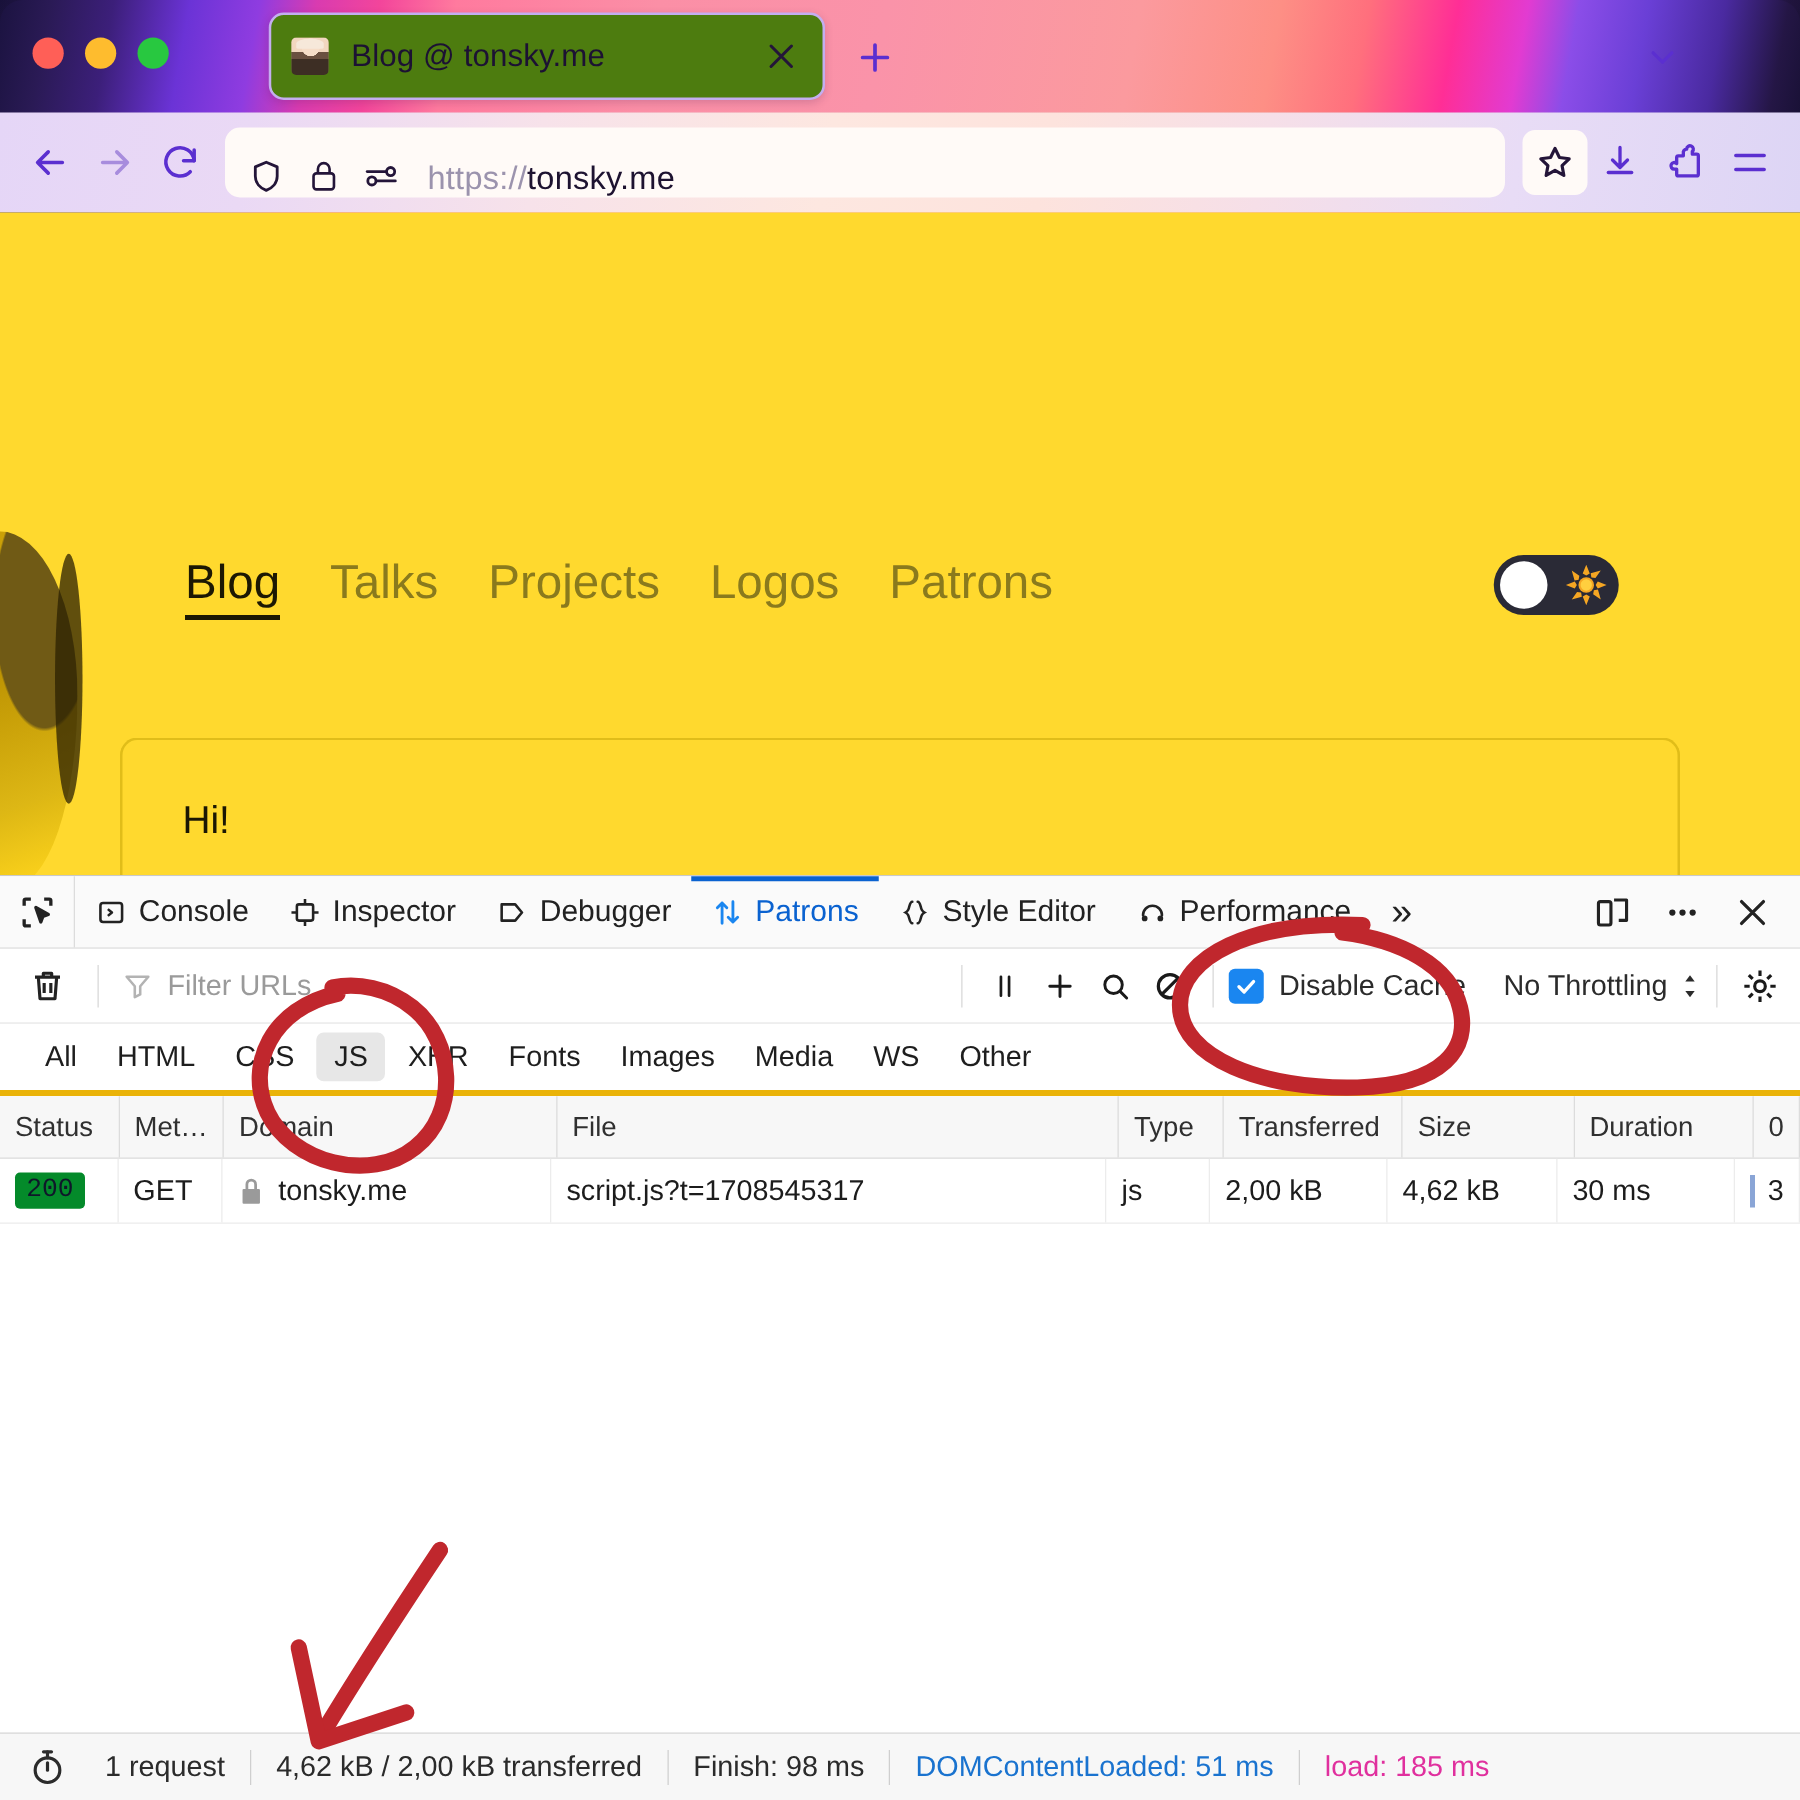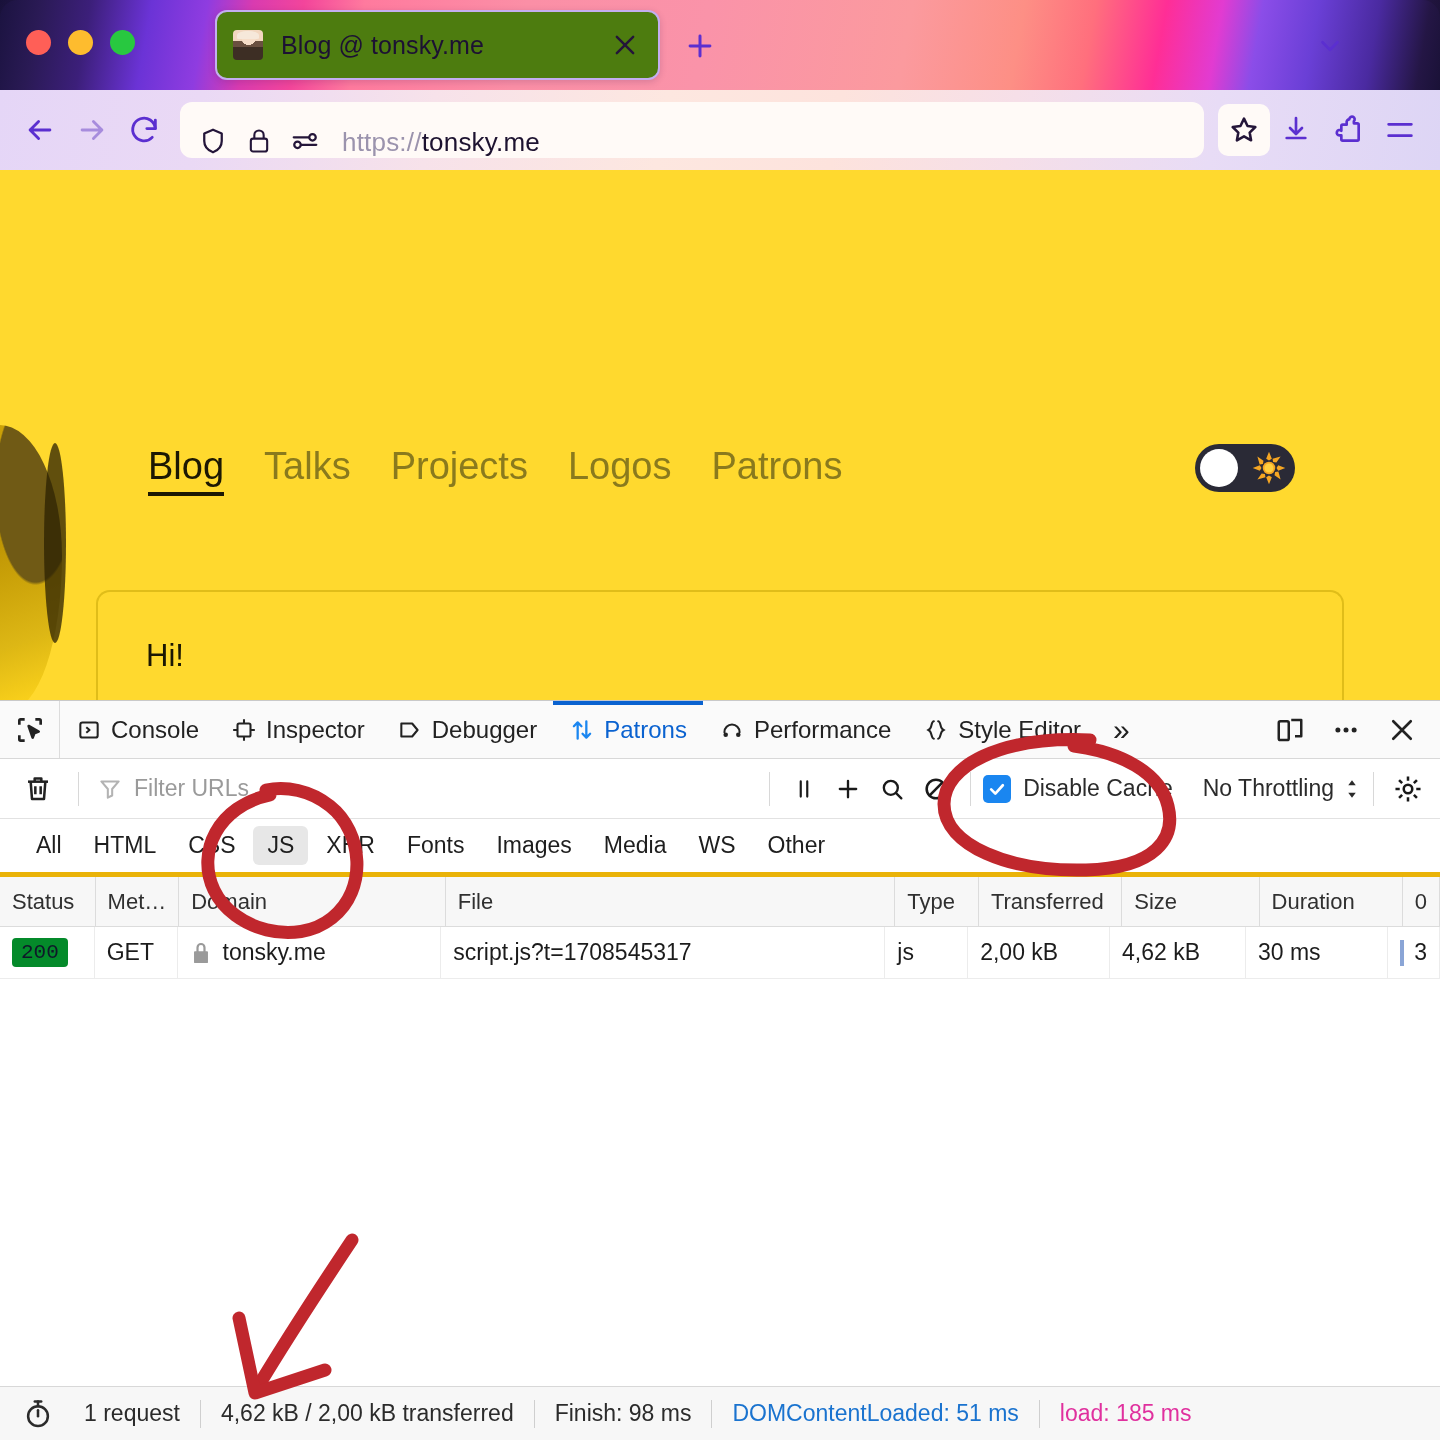--- a/index.html
+++ b/index.html
@@ -408,32 +408,32 @@
       </div>
       <div class="dt-tab selected">
         <svg width="26" height="26" viewBox="0 0 24 24" fill="none" stroke="#1a86f0" stroke-width="2.1" stroke-linecap="round" stroke-linejoin="round">
             <path d="M8 20V5M4.5 8.5L8 5l3.5 3.5"></path>
             <path d="M16 4v15M12.5 15.5L16 19l3.5-3.5"></path>
           </svg>
         <span>Patrons</span>
       </div>
       <div class="dt-tab">
         <svg width="26" height="26" viewBox="0 0 24 24" fill="none" stroke="#222" stroke-width="1.9" stroke-linecap="round">
+            <path d="M10 4C8 4 8 8 7 10c-.6 1.2-2 2-2 2s1.4.8 2 2c1 2 1 6 3 6"></path>
+            <path d="M14 4c2 0 2 4 3 6 .6 1.2 2 2 2 2s-1.4.8-2 2c-1 2-1 6-3 6"></path>
+          </svg>
+        <span>Style Editor</span>
+      </div>
+      <div class="dt-tab">
+        <svg width="26" height="26" viewBox="0 0 24 24" fill="none" stroke="#222" stroke-width="1.9" stroke-linecap="round">
             <path d="M5 14a7 7 0 0 1 14 0"></path>
             <circle cx="6.2" cy="16.4" r="2.1" fill="#222" stroke="none"></circle>
             <circle cx="17.8" cy="16.4" r="2.1" fill="#222" stroke="none"></circle>
           </svg>
         <span>Performance</span>
-      </div>
-      <div class="dt-tab">
-        <svg width="26" height="26" viewBox="0 0 24 24" fill="none" stroke="#222" stroke-width="1.9" stroke-linecap="round">
-            <path d="M10 4C8 4 8 8 7 10c-.6 1.2-2 2-2 2s1.4.8 2 2c1 2 1 6 3 6"></path>
-            <path d="M14 4c2 0 2 4 3 6 .6 1.2 2 2 2 2s-1.4.8-2 2c-1 2-1 6-3 6"></path>
-          </svg>
-        <span>Style Editor</span>
       </div>
       <div class="dt-tab">
         <span style="font-size:30px;">»</span>
       </div>
 
       <div class="spacer"></div>
       <div class="dt-right">
         <div class="dt-rb">
           <svg width="30" height="30" viewBox="0 0 24 24" fill="none" stroke="#222" stroke-width="2" stroke-linejoin="round">
               <rect x="3" y="5" width="8" height="15" rx="1.3"></rect>

